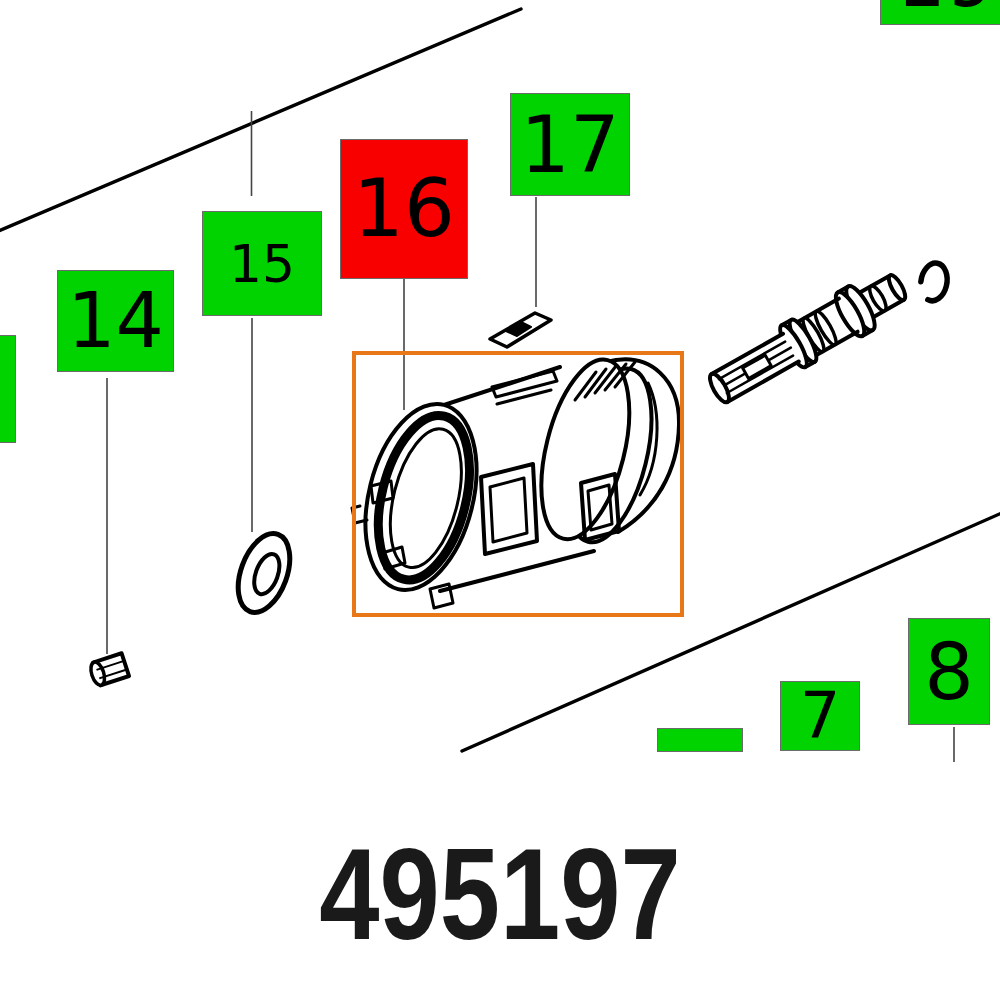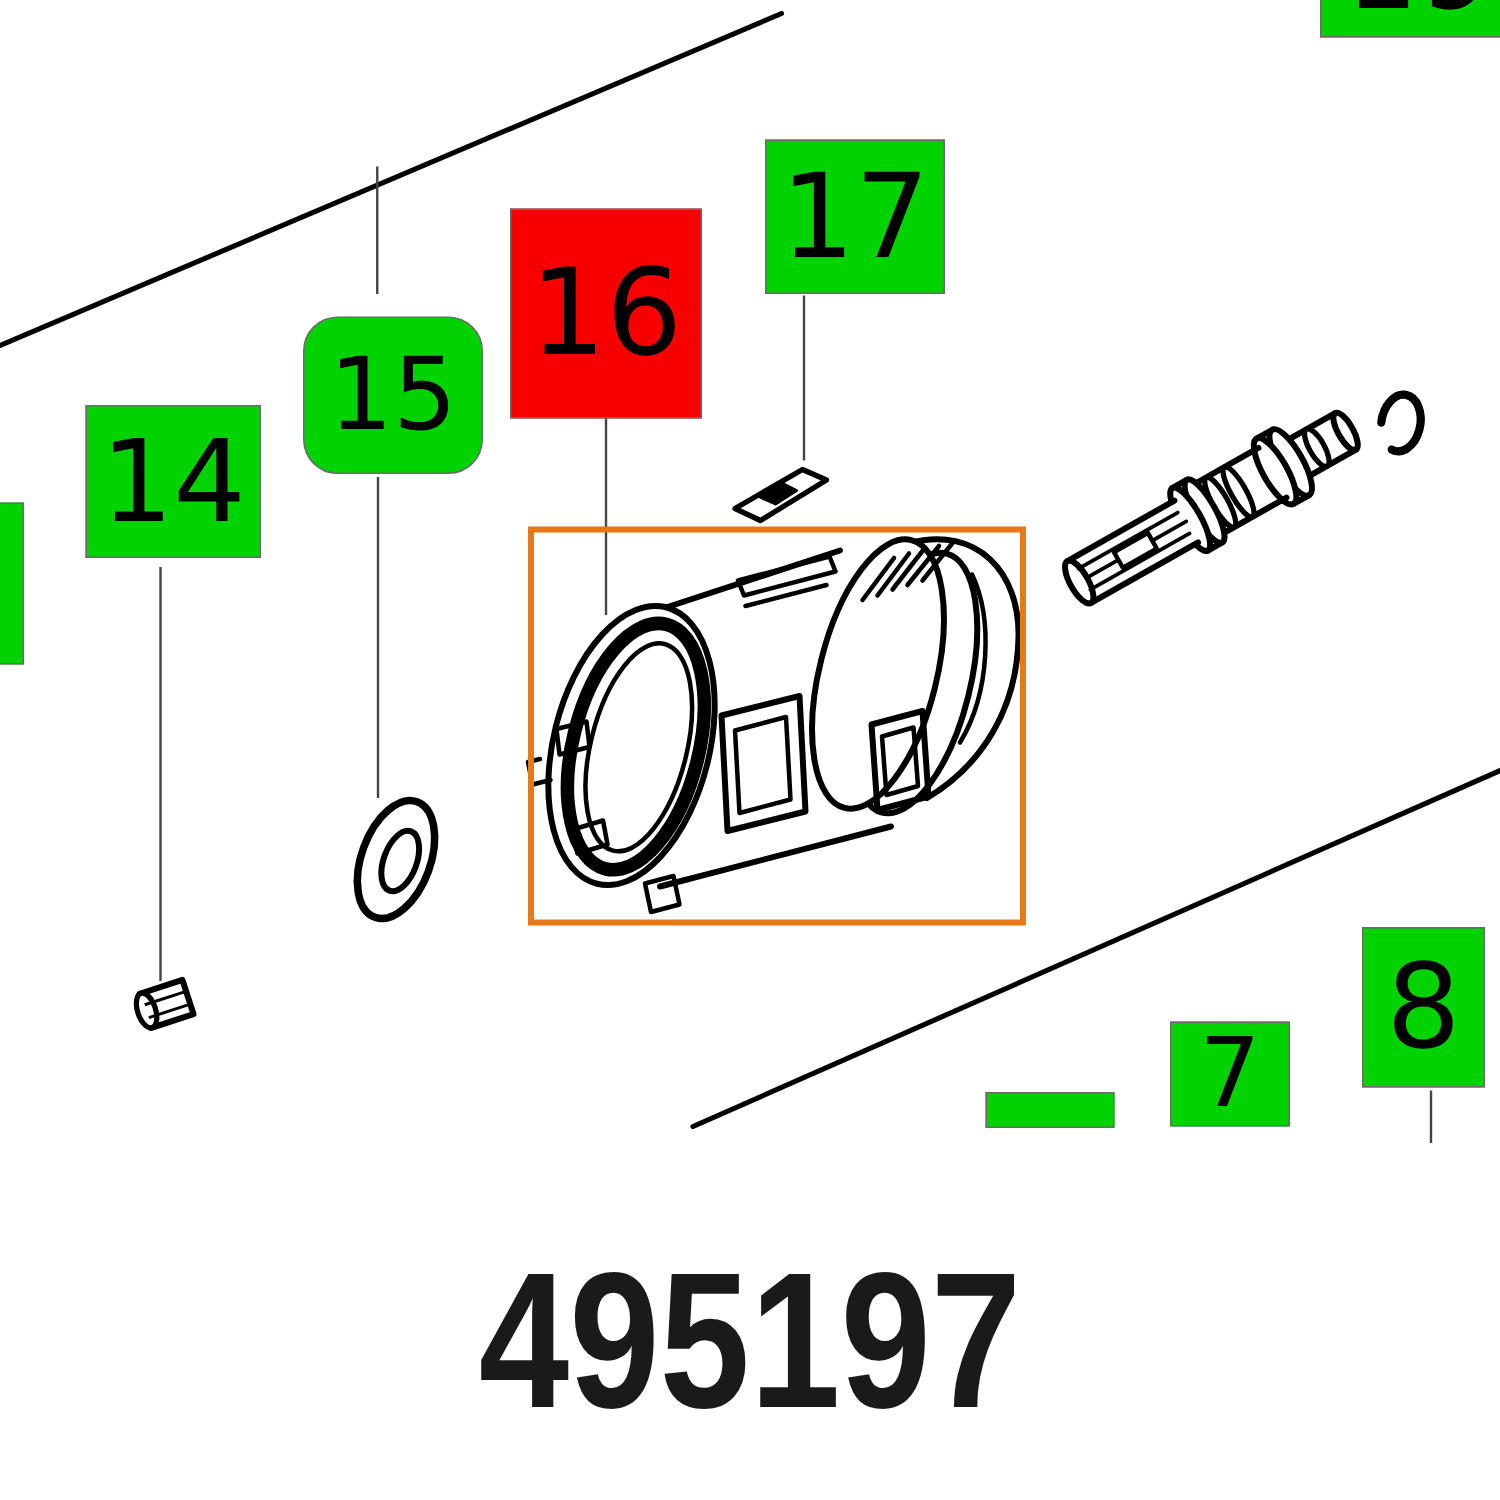--- a/index.html
+++ b/index.html
@@ -135,21 +135,21 @@
   </svg>
 
   <div class="highlight-box" style="left:352px;top:351px;width:332px;height:266px;"></div>
 
   <div class="callout" style="left:880px;top:-78px;width:132px;height:103px;font-size:78px;align-items:flex-end;padding-bottom:6px;">19</div>
 
   <div class="callout" style="left:-104px;top:335px;width:120px;height:108px;font-size:78px;"></div>
 
   <div class="callout" style="left:57px;top:270px;width:117px;height:102px;font-size:76px;">14</div>
 
-  <div class="callout" style="left:202px;top:211px;width:120px;height:105px;font-size:67px;border-radius:23px;">15</div>
+  <div class="callout" style="left:202px;top:211px;width:120px;height:105px;font-size:52px;">15</div>
 
   <div class="callout selected" style="left:340px;top:139px;width:128px;height:140px;font-size:80px;">16</div>
 
   <div class="callout" style="left:492px;top:93px;width:120px;height:103px;font-size:78px;margin-left:18px;">17</div>
 
   <div class="callout" style="left:657px;top:728px;width:86px;height:24px;font-size:60px;"></div>
 
   <div class="callout" style="left:780px;top:681px;width:80px;height:70px;font-size:64px;">7</div>
 
   <div class="callout" style="left:908px;top:618px;width:82px;height:107px;font-size:78px;">8</div>

